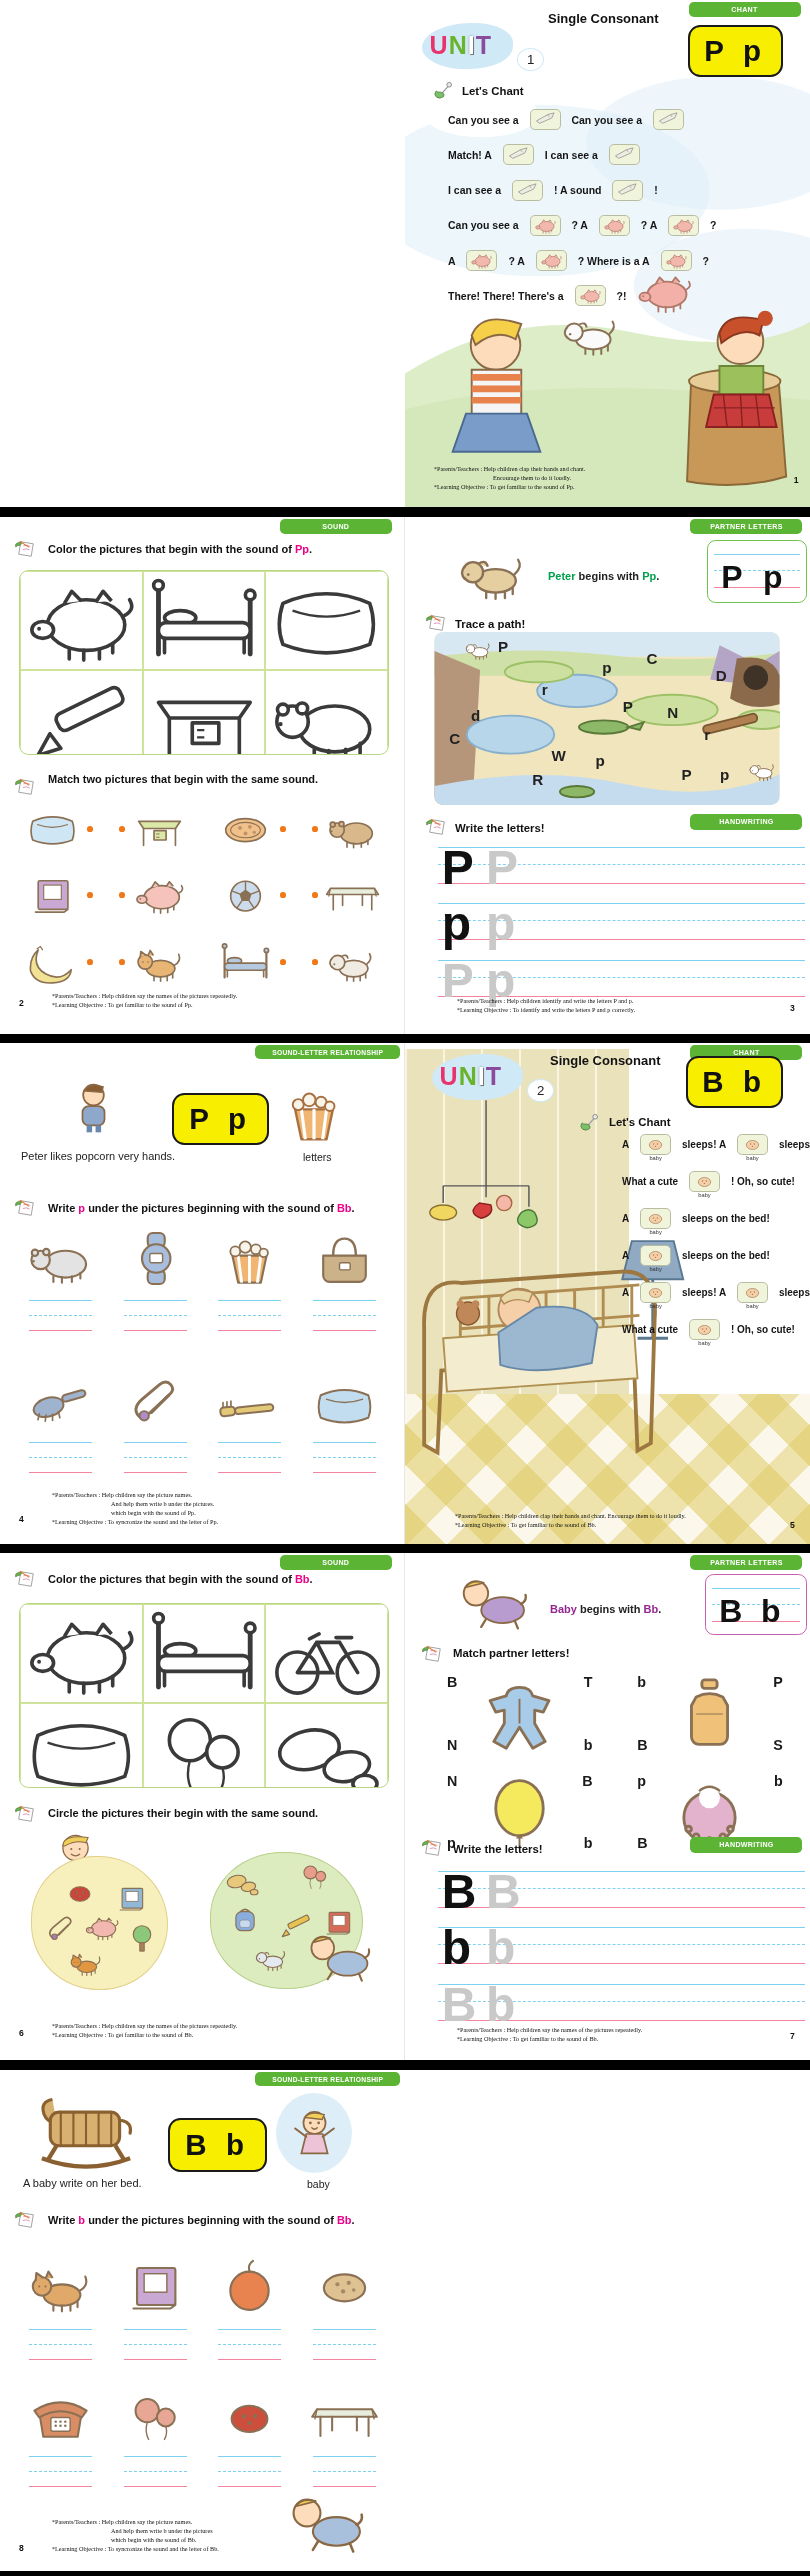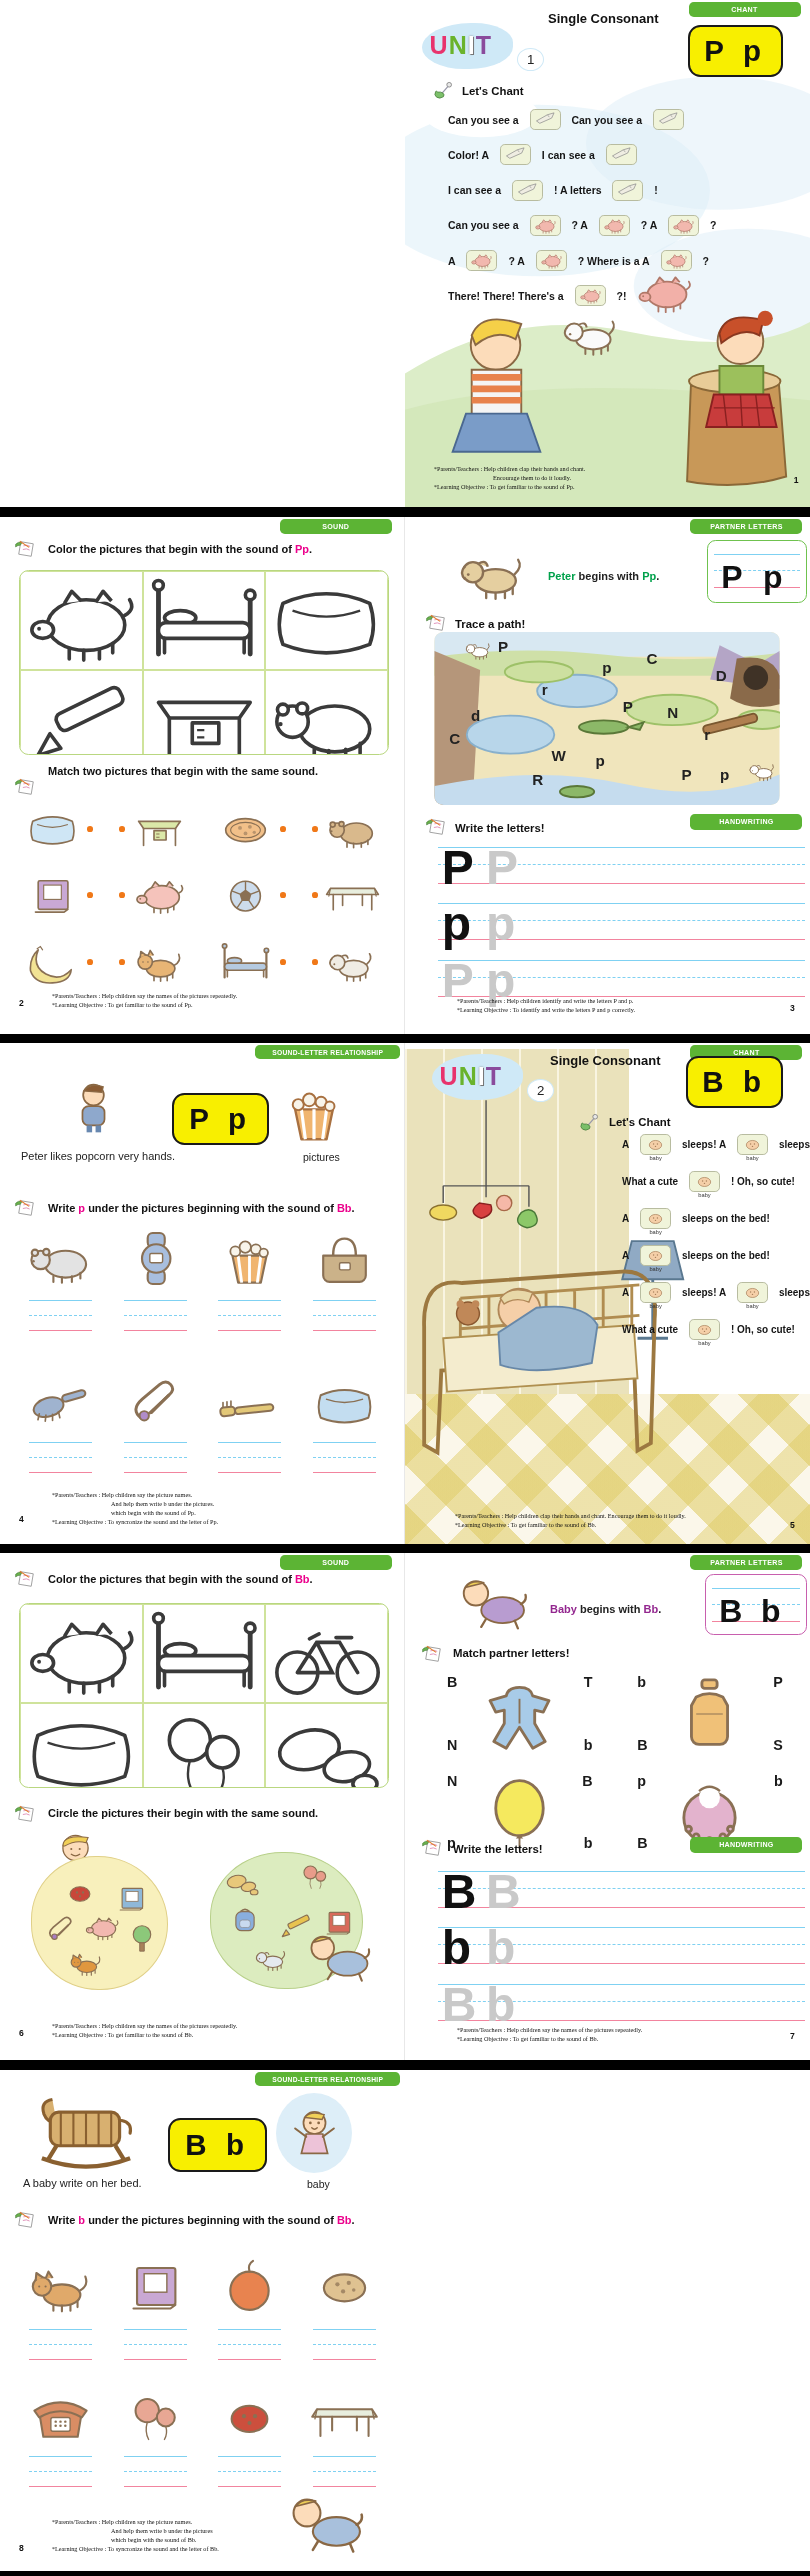--- a/index.html
+++ b/index.html
@@ -139,31 +139,31 @@
           </svg></div>
       <div class="hdg" style="left:57px;top:85px">Let's Chant</div>
       <div class="chant abs" style="left:34px;top:109px;width:367px">
           <div class="cline"><span class="ct">Can you see a</span><span class="tile"><svg viewBox="0 0 100 80" preserveAspectRatio="xMidYMid meet" style="width:100%;height:100%">
                 <path d="M12 46L58 20l28-8-10 22-50 22z" fill="#efede2" stroke="#888" stroke-width="3" stroke-linejoin="round"></path>
                 <path d="M58 20l8 10" stroke="#888" stroke-width="2.5"></path>
               </svg></span><span class="ct">Can you see a</span><span class="tile"><svg viewBox="0 0 100 80" preserveAspectRatio="xMidYMid meet" style="width:100%;height:100%">
                 <path d="M12 46L58 20l28-8-10 22-50 22z" fill="#efede2" stroke="#888" stroke-width="3" stroke-linejoin="round"></path>
                 <path d="M58 20l8 10" stroke="#888" stroke-width="2.5"></path>
               </svg></span></div>
-          <div class="cline"><span class="ct">Color! A</span><span class="tile"><svg viewBox="0 0 100 80" preserveAspectRatio="xMidYMid meet" style="width:100%;height:100%">
+          <div class="cline"><span class="ct">Match! A</span><span class="tile"><svg viewBox="0 0 100 80" preserveAspectRatio="xMidYMid meet" style="width:100%;height:100%">
                 <path d="M12 46L58 20l28-8-10 22-50 22z" fill="#efede2" stroke="#888" stroke-width="3" stroke-linejoin="round"></path>
                 <path d="M58 20l8 10" stroke="#888" stroke-width="2.5"></path>
               </svg></span><span class="ct">I can see a</span><span class="tile"><svg viewBox="0 0 100 80" preserveAspectRatio="xMidYMid meet" style="width:100%;height:100%">
                 <path d="M12 46L58 20l28-8-10 22-50 22z" fill="#efede2" stroke="#888" stroke-width="3" stroke-linejoin="round"></path>
                 <path d="M58 20l8 10" stroke="#888" stroke-width="2.5"></path>
               </svg></span></div>
           <div class="cline"><span class="ct">I can see a</span><span class="tile"><svg viewBox="0 0 100 80" preserveAspectRatio="xMidYMid meet" style="width:100%;height:100%">
                 <path d="M12 46L58 20l28-8-10 22-50 22z" fill="#efede2" stroke="#888" stroke-width="3" stroke-linejoin="round"></path>
                 <path d="M58 20l8 10" stroke="#888" stroke-width="2.5"></path>
-              </svg></span><span class="ct">! A letters</span><span class="tile"><svg viewBox="0 0 100 80" preserveAspectRatio="xMidYMid meet" style="width:100%;height:100%">
+              </svg></span><span class="ct">! A sound</span><span class="tile"><svg viewBox="0 0 100 80" preserveAspectRatio="xMidYMid meet" style="width:100%;height:100%">
                 <path d="M12 46L58 20l28-8-10 22-50 22z" fill="#efede2" stroke="#888" stroke-width="3" stroke-linejoin="round"></path>
                 <path d="M58 20l8 10" stroke="#888" stroke-width="2.5"></path>
               </svg></span><span class="ct">!</span></div>
           <div class="cline"><span class="ct">Can you see a</span><span class="tile"><svg viewBox="0 0 100 80" preserveAspectRatio="xMidYMid meet" style="width:100%;height:100%">
                 <ellipse cx="54" cy="44" rx="32" ry="21" fill="#f2b8ae" stroke="#b07868" stroke-width="3" stroke-linejoin="round"></ellipse>
                 <ellipse cx="18" cy="48" rx="9" ry="7" fill="#f2b8ae" stroke="#b07868" stroke-width="3" stroke-linejoin="round"></ellipse>
                 <path d="M36 26l6-10 8 8" fill="#f2b8ae" stroke="#b07868" stroke-width="3" stroke-linejoin="round"></path>
                 <path d="M62 25l6-9 7 8" fill="#f2b8ae" stroke="#b07868" stroke-width="3" stroke-linejoin="round"></path>
                 <path d="M40 64v8M52 65v8M65 64v8M76 59v8" stroke="#b07868" stroke-width="3" fill="none" stroke-linecap="round"></path>
                 <path d="M86 36q9-5 4-13" stroke="#b07868" stroke-width="3" fill="none" stroke-linecap="round"></path>
@@ -293,21 +293,21 @@
               <path d="M40 65v8M52 66v8M66 65v8M78 60v8" stroke="#3a3a3a" stroke-width="3" fill="none" stroke-linecap="round"></path>
             </svg>
           </div>
         </div>
       <div class="hicon" style="left:13.3px;top:259px"><svg viewBox="0 0 100 80" preserveAspectRatio="xMidYMid meet" style="width:100%;height:100%">
             <path d="M30 12l48 8-8 48-48-8z" fill="#fff" stroke="#888" stroke-width="3" stroke-linejoin="round"></path>
             <path d="M40 28q14-6 26 2M38 42q14-6 26 2" stroke="#d87aaa" stroke-width="3" fill="none"></path>
             <path d="M10 22q10-12 24-6l-6 10q-8-2-18 6z" fill="#6ab04c" stroke="#3a7030" stroke-width="2"></path>
             <path d="M26 10l36 24" stroke="#e07a28" stroke-width="4"></path>
           </svg></div>
-      <div class="instr" style="left:48px;top:248px"><span class="tpart">Match two pictures that begin with the same sound.</span></div>
+      <div class="instr" style="left:48px;top:256px"><span class="tpart">Match two pictures that begin with the same sound.</span></div>
       <div></div>
       <div class="foot" style="left:52px;top:475px;width:314px">
           <div class="fline">*Parents/Teachers : Help children say the names of the pictures repeatedly.</div>
           <div class="fline">*Learning Objective : To get familiar to the sound of Pp.</div>
         </div>
       <div class="pno" style="left:19px;top:481px">2</div>
     <div class="mrow" style="top: 290px;">
           <div class="mcell">
             <span class="micon"><svg viewBox="0 0 100 80" preserveAspectRatio="xMidYMid meet" style="width:100%;height:100%">
                 <path d="M14 26q36-16 72 0 6 18 0 34-36 14-72 0-6-16 0-34z" fill="#cfe6f5" stroke="#8a7054" stroke-width="3" stroke-linejoin="round"></path>
@@ -550,21 +550,21 @@
       <div class="letterbox" style="left:172px;top:50px;width:93px;height:48px">P p</div>
       <div class="iconbox" style="left:274px;top:38px;width:80px;height:63px"><svg viewBox="0 0 100 80" preserveAspectRatio="xMidYMid meet" style="width:100%;height:100%">
             <path d="M26 36l8 38h32l8-38z" fill="#f0b570" stroke="#a87040" stroke-width="3" stroke-linejoin="round"></path>
             <path d="M34 36l5 38M50 36v38M66 36l-5 38" stroke="#fff" stroke-width="4" fill="none"></path>
             <circle cx="30" cy="30" r="7" fill="#f8f4ea" stroke="#a87040" stroke-width="2.5"></circle>
             <circle cx="44" cy="24" r="8" fill="#f8f4ea" stroke="#a87040" stroke-width="2.5"></circle>
             <circle cx="59" cy="27" r="7" fill="#f8f4ea" stroke="#a87040" stroke-width="2.5"></circle>
             <circle cx="70" cy="32" r="6" fill="#f8f4ea" stroke="#a87040" stroke-width="2.5"></circle>
           </svg></div>
       <div class="sent" style="left:21px;top:107px">Peter likes popcorn very hands.</div>
-      <div class="cap" style="left:303px;top:108px">pictures</div>
+      <div class="cap" style="left:303px;top:108px">letters</div>
       <div class="hicon" style="left:13.3px;top:154px"><svg viewBox="0 0 100 80" preserveAspectRatio="xMidYMid meet" style="width:100%;height:100%">
             <path d="M30 12l48 8-8 48-48-8z" fill="#fff" stroke="#888" stroke-width="3" stroke-linejoin="round"></path>
             <path d="M40 28q14-6 26 2M38 42q14-6 26 2" stroke="#d87aaa" stroke-width="3" fill="none"></path>
             <path d="M10 22q10-12 24-6l-6 10q-8-2-18 6z" fill="#6ab04c" stroke="#3a7030" stroke-width="2"></path>
             <path d="M26 10l36 24" stroke="#e07a28" stroke-width="4"></path>
           </svg></div>
       <div class="instr" style="left:48px;top:159px"><span class="tpart">Write </span><span class="tpart" style="color: rgb(236, 0, 140);">p</span><span class="tpart"> under the pictures beginning with the sound of </span><span class="tpart" style="color: rgb(236, 0, 140);">Bb</span><span class="tpart">.</span></div>
       <div class="prow" style="top:185px">
           <div class="pcol">
             <div class="picon" style="height: 61px;"><svg viewBox="0 0 100 80" preserveAspectRatio="xMidYMid meet" style="width:100%;height:100%">

